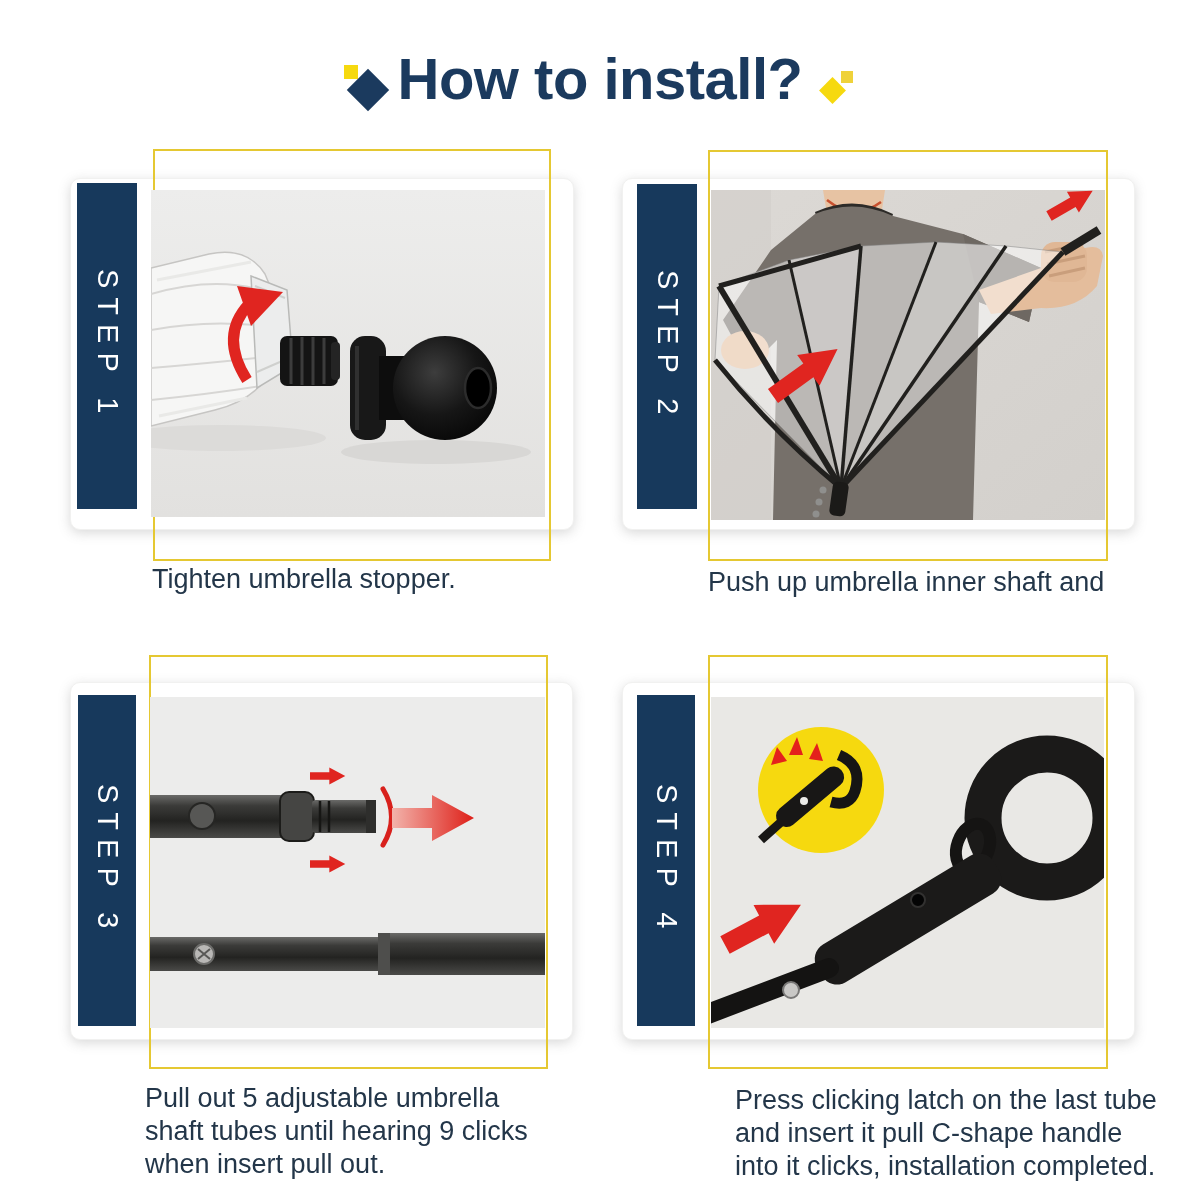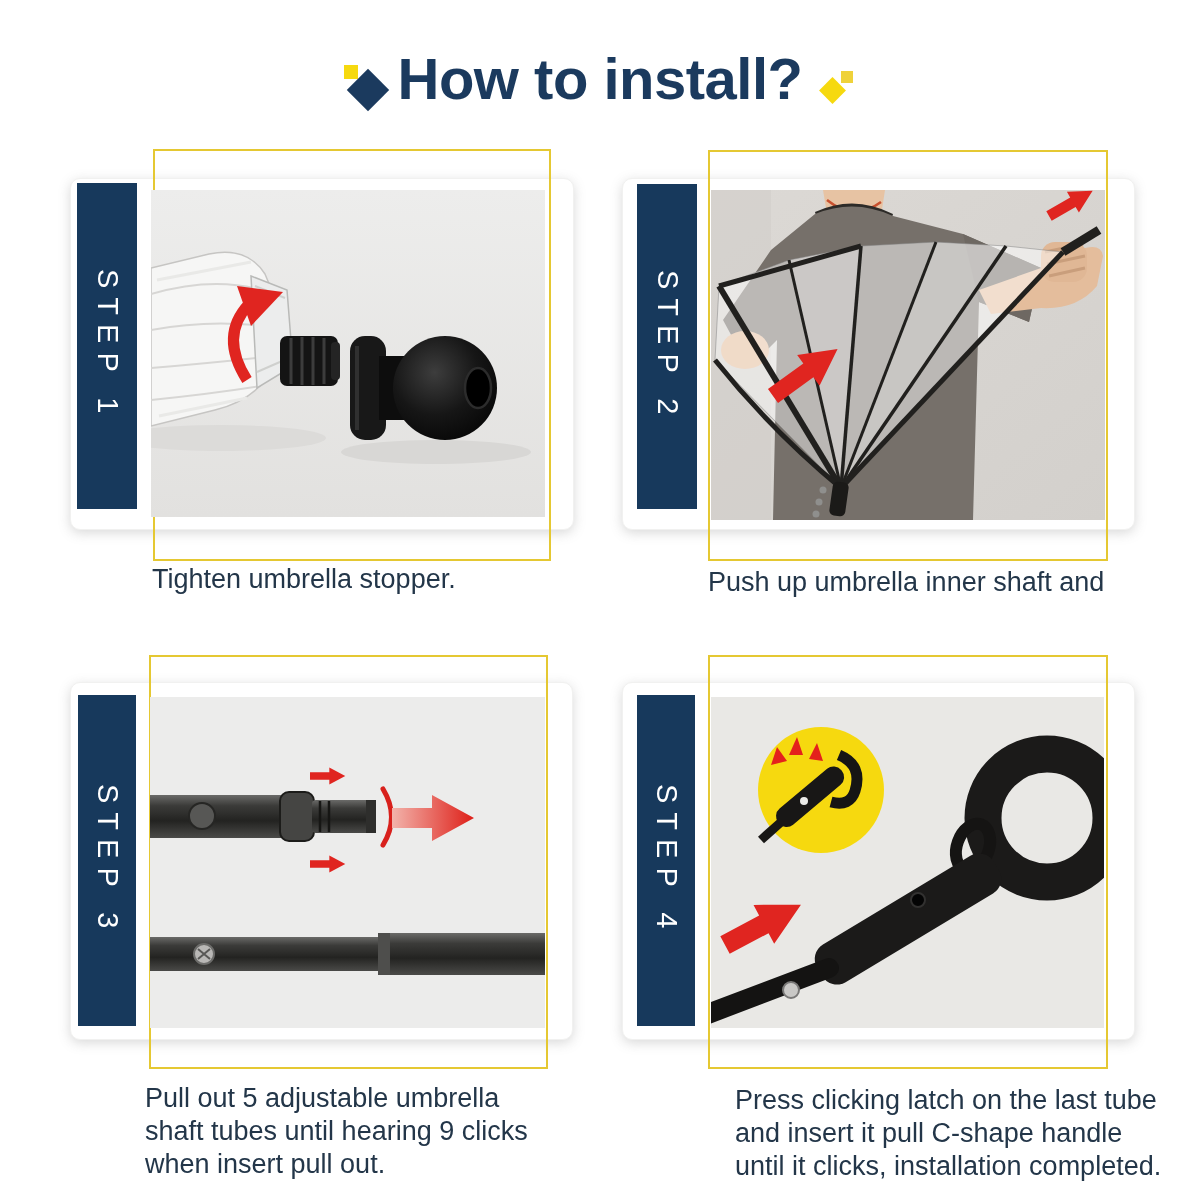--- a/index.html
+++ b/index.html
@@ -270,17 +270,17 @@
           <path transform="translate(14,248) rotate(-28)" d="M0,-10 L44,-10 L44,-22 L86,0 L44,22 L44,10 L0,10 Z"></path>
         </g>
       </svg>
     </div>
     <div class="banner">
       <span class="banner-label">STEP 4</span>
     </div>
     <div class="caption">
       <div class="cap-line">Press clicking latch on the last tube</div>
       <div class="cap-line">and insert it pull C-shape handle</div>
-      <div class="cap-line">until it clicks, installation completed.</div>
+      <div class="cap-line">into it clicks, installation completed.</div>
     </div>
   </section>
 
 </div>
 
 </body></html>

